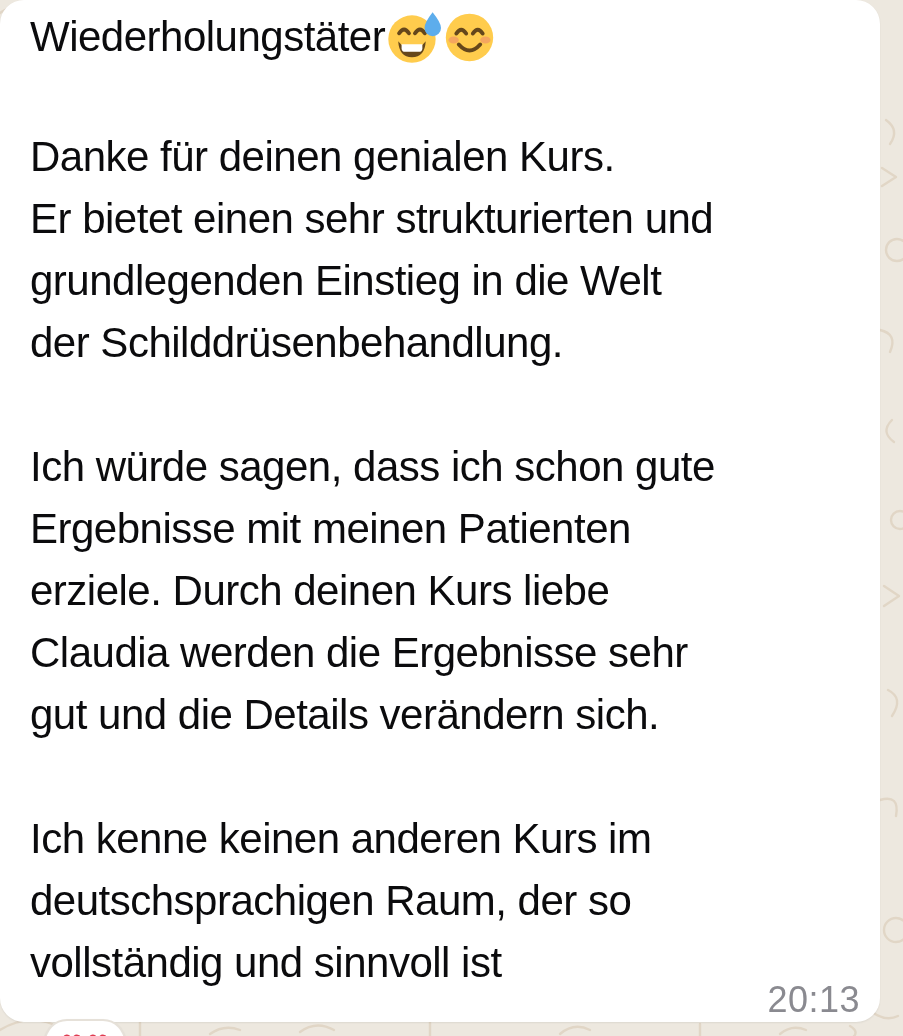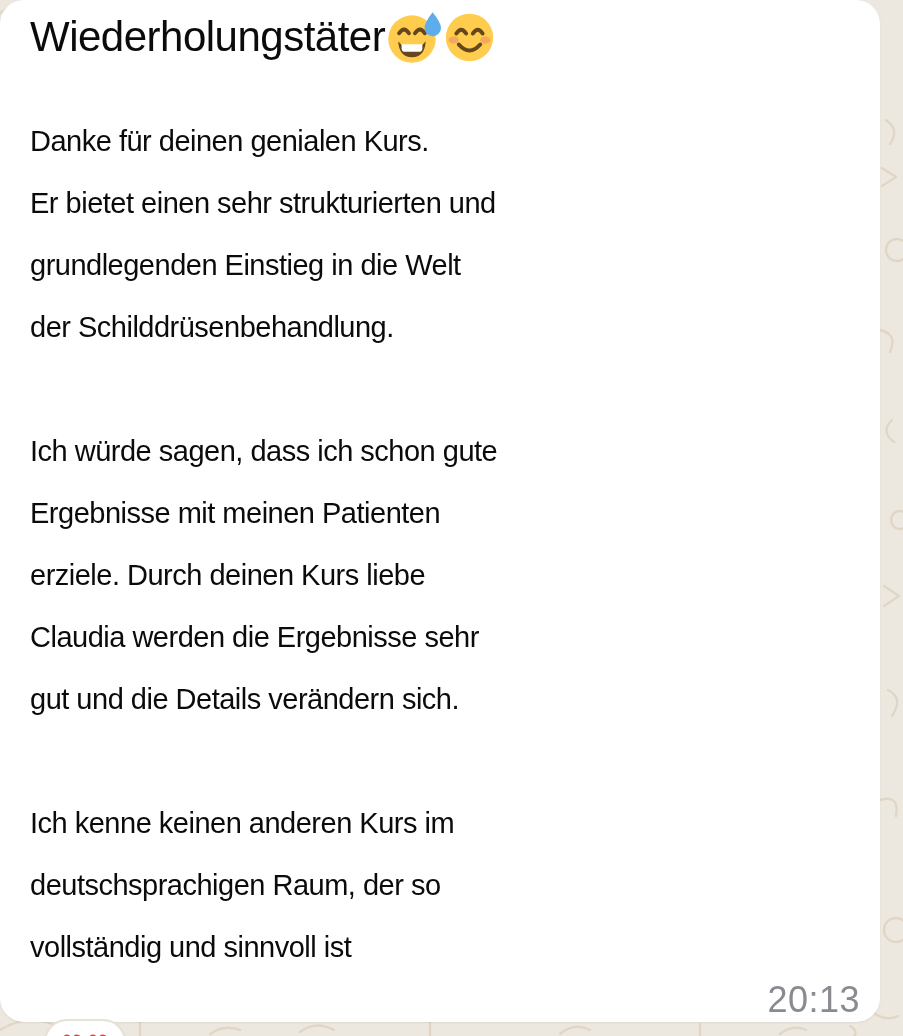--- a/index.html
+++ b/index.html
@@ -45,22 +45,22 @@
     letter-spacing: -0.5px;
     color: #0B0B0D;
     white-space: nowrap;
   }
   .emoji {
     width: 55px;
     height: 55px;
     flex: 0 0 auto;
   }
   .body-text {
-    margin-top: 42px;
-    font-size: 29px;
+    margin-top: 58px;
+    font-size: 42px;
     line-height: 62px;
     letter-spacing: -0.5px;
     color: #0B0B0D;
     white-space: pre-line;
     width: 830px;
   }
   .timestamp {
     position: absolute;
     right: 20px;
     bottom: 1px;

